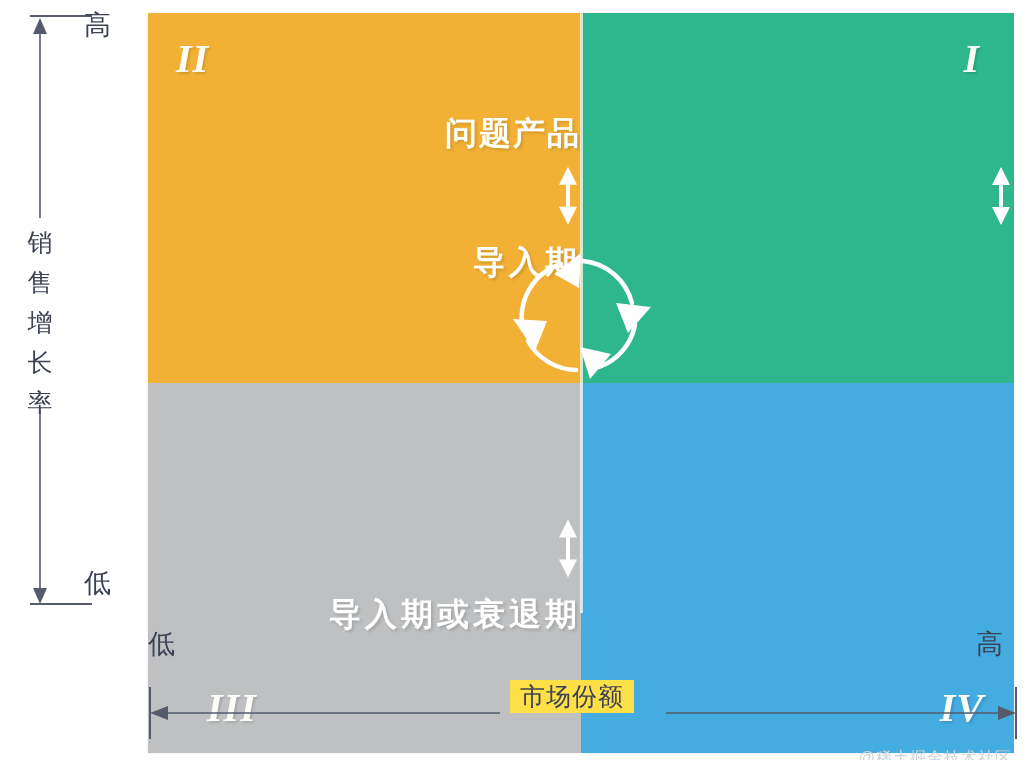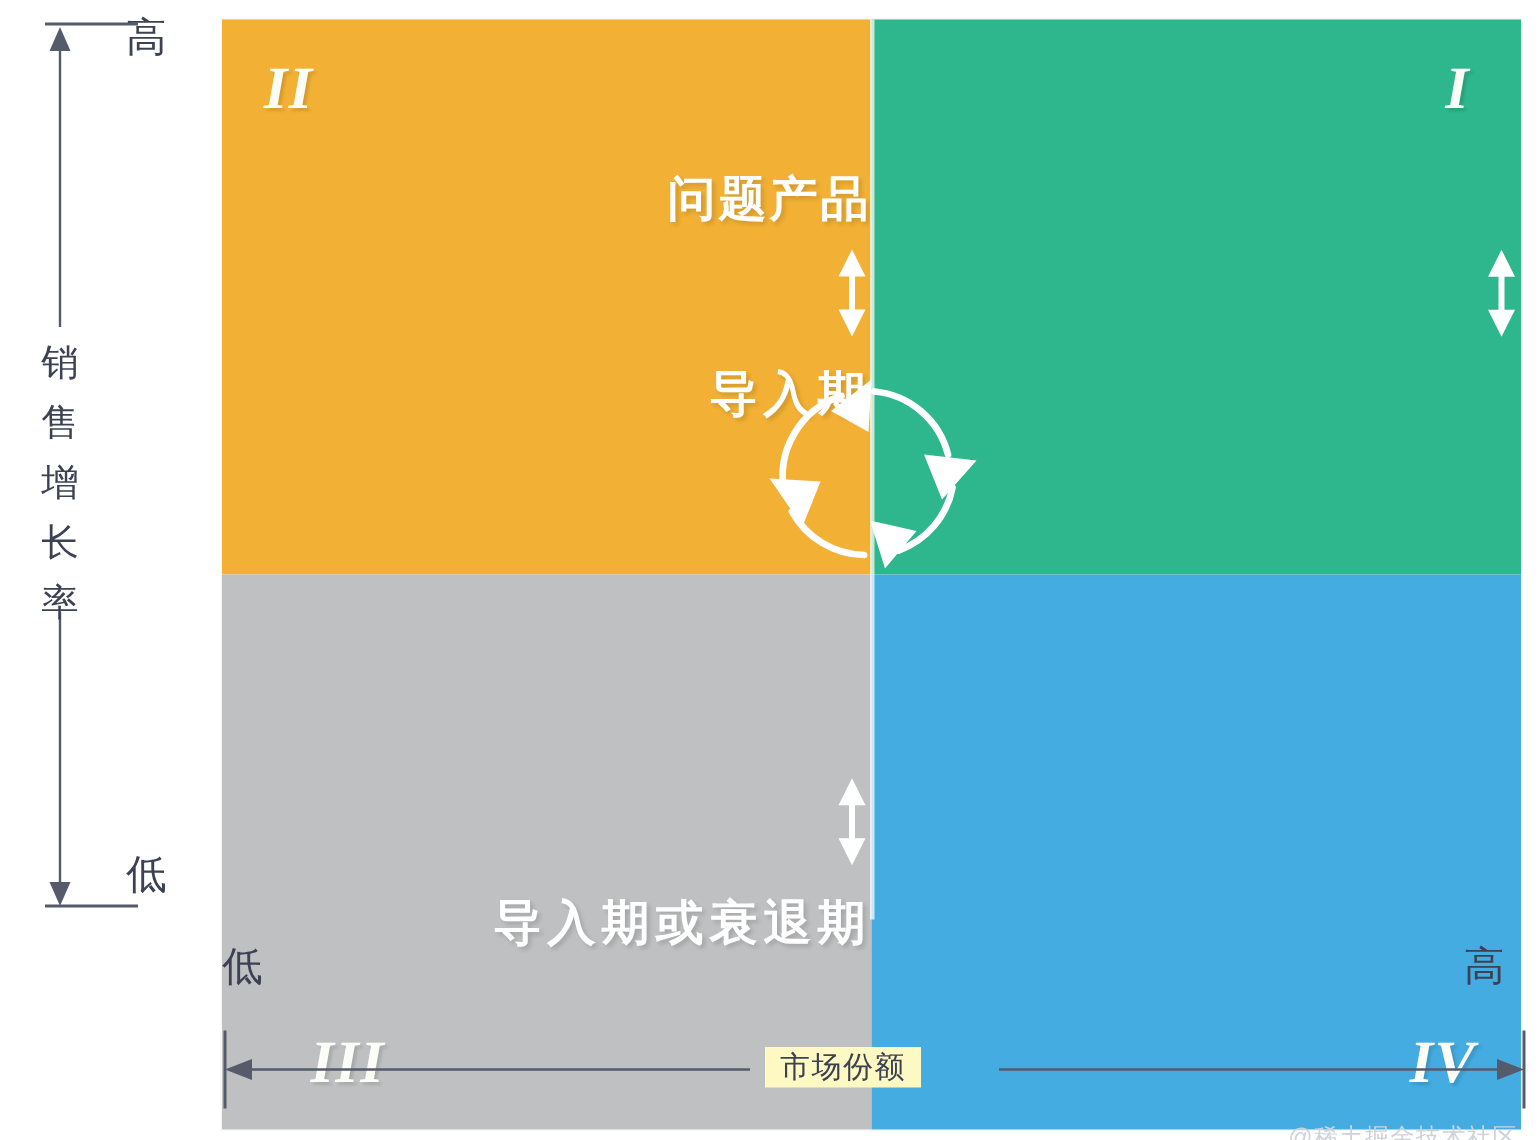--- a/index.html
+++ b/index.html
@@ -170,25 +170,25 @@
   #x-axis {
     position: absolute;
     left: 140px;
     top: 685px;
     width: 886px;
     height: 60px;
   }
   #x-axis-title {
     position: absolute;
     left: 510px;
-    top: 698px;
-    font-size: 20px;
+    top: 680px;
+    font-size: 25px;
     color: #3c4254;
     letter-spacing: 1px;
-    background: #fef9c3;
+    background: #fde047;
     padding: 0 10px;
   }
 
   
   #watermark {
     position: absolute;
     right: 14px;
     top: 748px;
     font-size: 16px;
     color: #cfd2d6;

